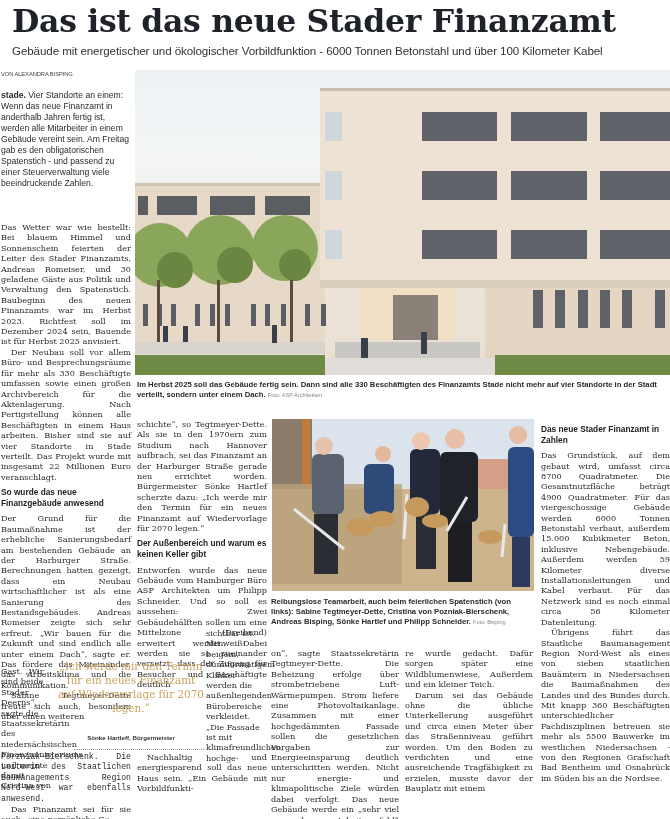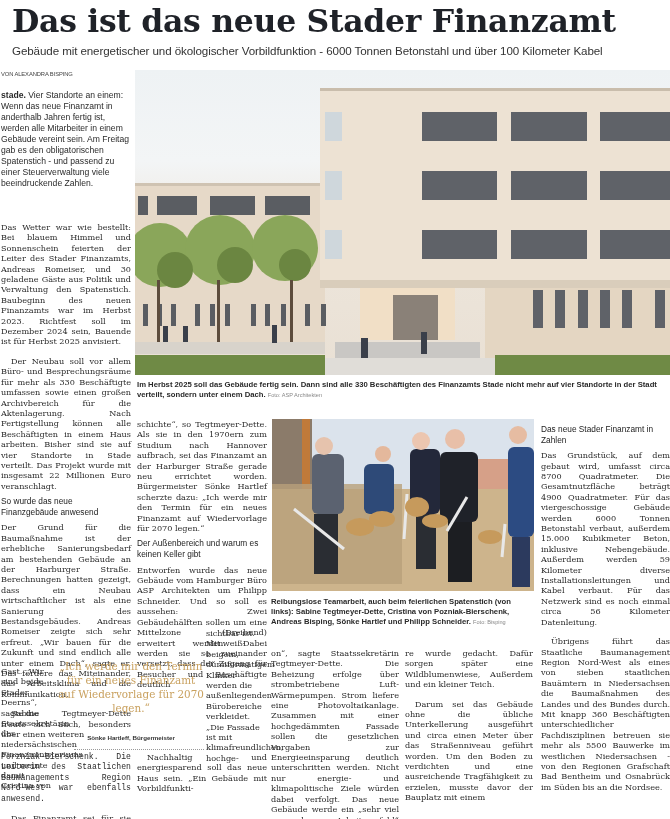--- a/index.html
+++ b/index.html
@@ -18,30 +18,30 @@
   }
   .byline {
     position: absolute; left: 1px; top: 71px;
     font-family: "Liberation Sans", sans-serif; font-size: 5.8px; color: #444;
     letter-spacing: -0.1px; text-transform: uppercase;
   }
 
   .col { position: absolute; font-size: 8.15px; line-height: 10.4px; text-align: justify; hyphens: manual; color: #2b2b2b; }
   .col p { margin: 0; }
   .col p.ind { text-indent: 10px; }
-  .col p + p { margin-top: 9px; }
+  .col p + p { margin-top: 0; }
 
   .lead {
     position: absolute; left: 1px; top: 90px; width: 134px;
     font-family: "Liberation Sans", sans-serif; font-size: 8.6px; line-height: 11px; color: #2a2a2a;
   }
   .lead .dateline { font-weight: bold; }
 
   .sub-h {
-    font-family: "Liberation Sans", sans-serif; font-weight: normal; font-size: 8.3px;
+    font-family: "Liberation Sans", sans-serif; font-weight: bold; font-size: 8.3px;
     line-height: 10.6px; color: #222; margin: 5px 0 5px 0; text-align: left;
   }
 
   .photo-main {
     position: absolute; left: 135px; top: 70px; width: 535px; height: 305px; overflow: hidden;
     background: linear-gradient(#eef2f4 0%, #f3f5f6 30%, #ede6dc 55%, #e9e0d4 100%);
   }
   .caption {
     position: absolute; font-family: "Liberation Sans", sans-serif; font-weight: bold;
     font-size: 7.7px; line-height: 10px; color: #2a2a2a;

